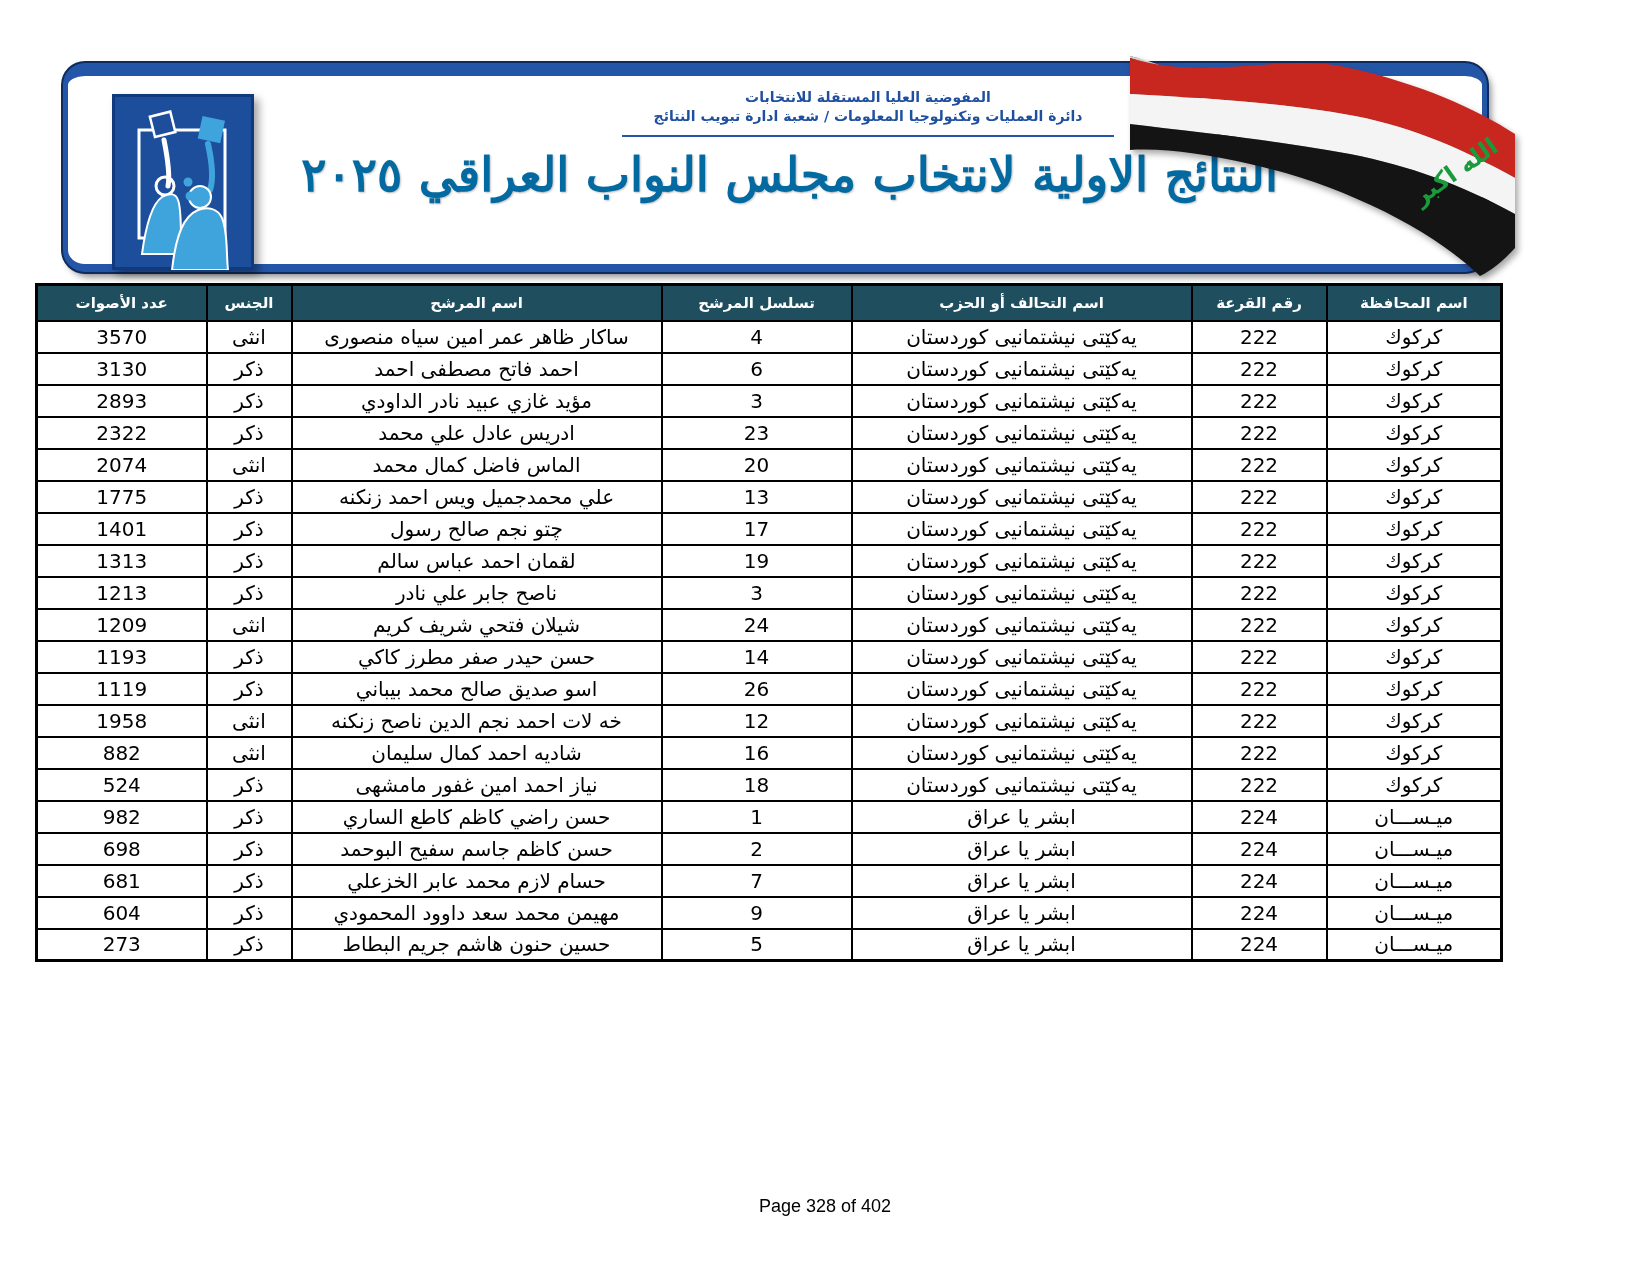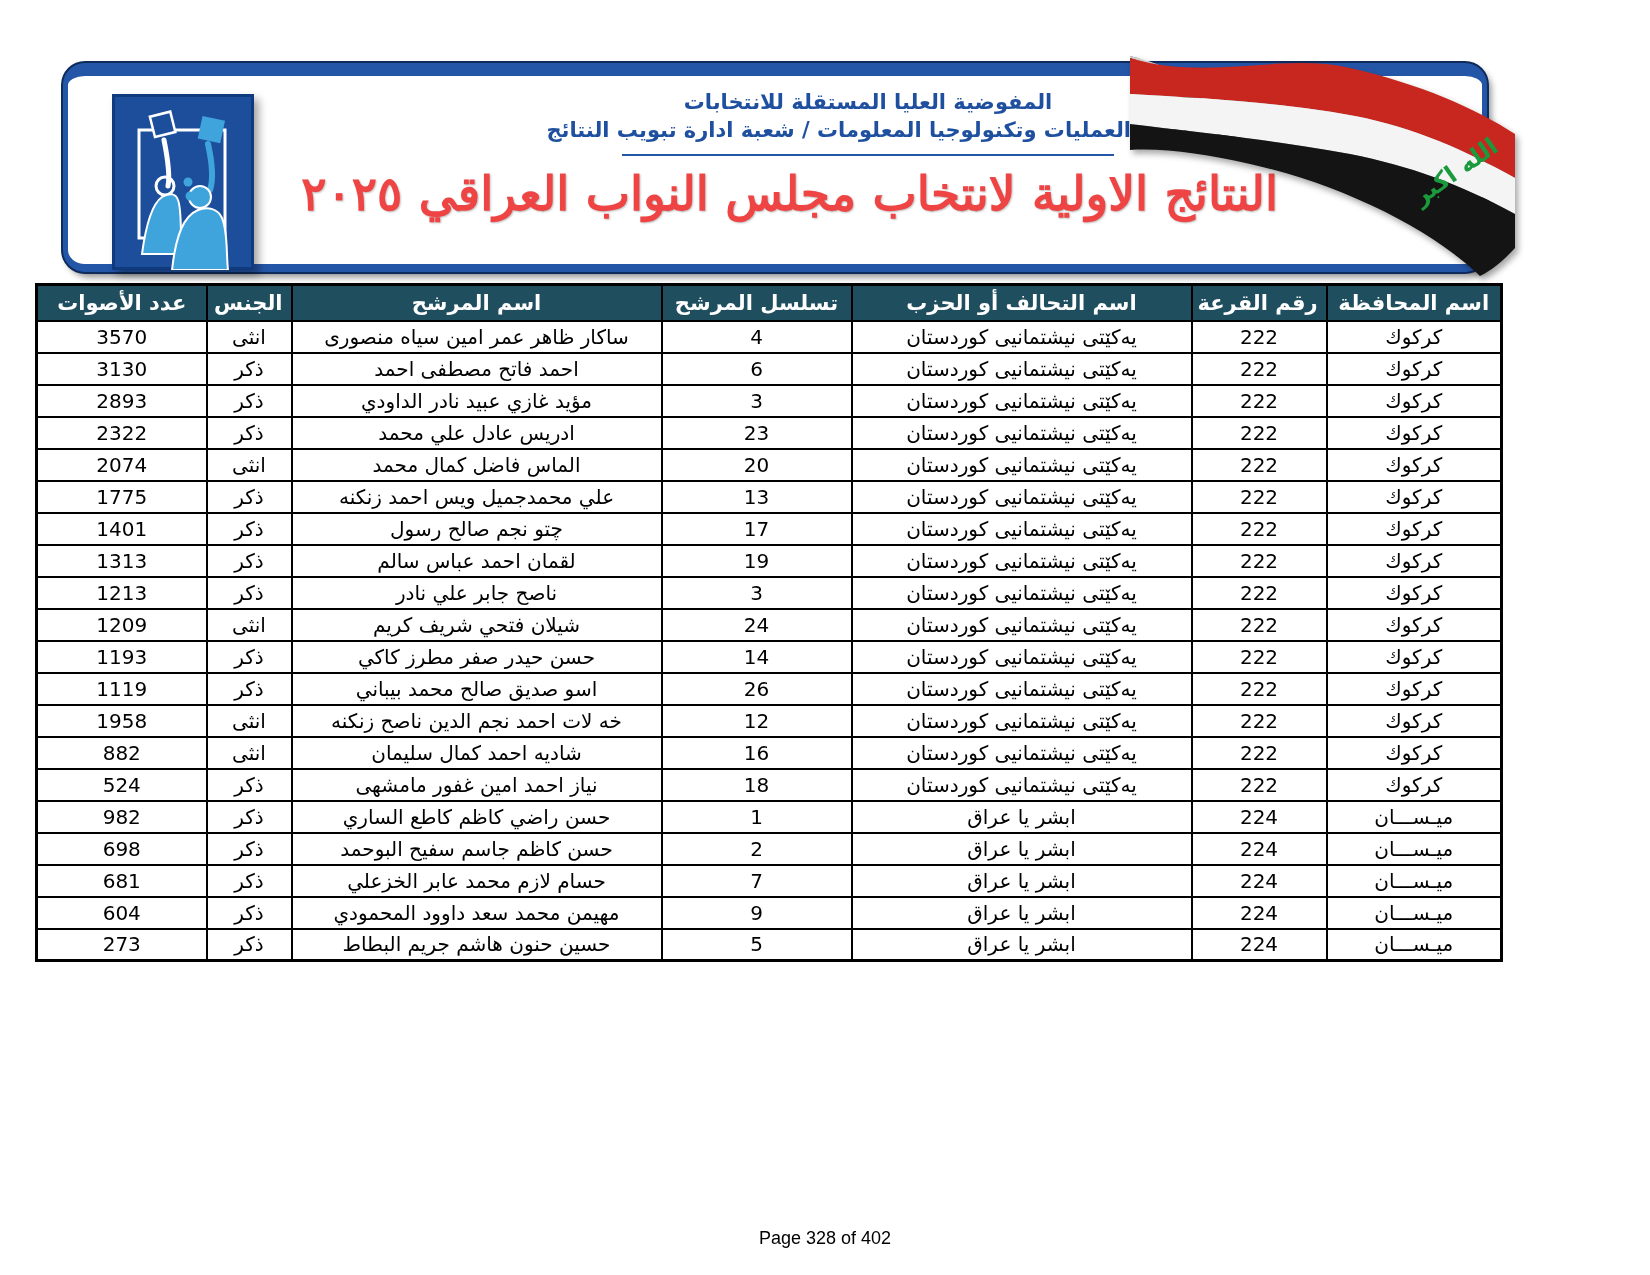--- a/index.html
+++ b/index.html
@@ -18,54 +18,54 @@
     box-shadow:0 0 0 2px #0E2B5C, 4px 5px 7px rgba(0,0,0,0.45);
   }
   .logo-wrap {
     position:absolute; left:44px; top:18px; width:142px; height:176px;
     filter:drop-shadow(5px 5px 4px rgba(0,0,0,0.35));
   }
   .banner-text {
     position:absolute; left:390px; top:12px; width:820px;
     text-align:center; color:#1F4F9F; direction:rtl;
   }
-  .org-line { font-size:21px; font-weight:600; line-height:1.35; }
+  .org-line { font-size:14px; font-weight:600; line-height:1.35; }
   .org-underline { width:492px; height:2px; background:#2456A8; margin:9px auto 0; }
   .banner-title {
     margin-top:10px; font-size:47px; font-weight:bold;
-    font-family:"DejaVu Serif", serif; color:#ef4444;
+    font-family:"DejaVu Serif", serif; color:#0369a1;
     text-shadow:1px 1px 2px rgba(0,0,0,0.25);
     white-space:nowrap;
   }
   .flag-wrap {
     position:absolute; left:1130px; top:56px; width:400px; height:224px;
     filter:drop-shadow(3px 4px 3px rgba(0,0,0,0.35));
     pointer-events:none;
   }
 
   
   table.results {
     position:absolute; left:35px; top:283px; width:1465px;
     border-collapse:collapse; table-layout:fixed; direction:rtl;
     border:3px solid #000;
   }
   table.results th {
-    background:#1F4E5F; color:#fff; font-weight:bold; font-size:21px;
+    background:#1F4E5F; color:#fff; font-weight:bold; font-size:15px;
     height:36px; border:2px solid #000; padding:0 8px; white-space:nowrap;
   }
   table.results td {
     font-size:20px; color:#000; height:32px; border:2px solid #000;
     text-align:center; padding:0 6px; background:#fff; white-space:nowrap;
   }
   td.num { font-family:"DejaVu Sans", sans-serif; direction:ltr;margin-top:45px; }
 
   
   .page-footer {
     position:absolute; left:0; right:0; top:1196px; text-align:center;
-    font-family:"Liberation Sans", sans-serif; font-size:18px; color:#000;margin-top:32px;
+    font-family:"Liberation Sans", sans-serif; font-size:18px; color:#000;
   }
 </style>
 </head>
 <body>
 
 <div class="banner">
 
   <div class="logo-wrap">
     <svg viewBox="0 0 142 176" width="142" height="176">
       <rect x="0" y="0" width="142" height="176" fill="#1C4E9C"></rect>

